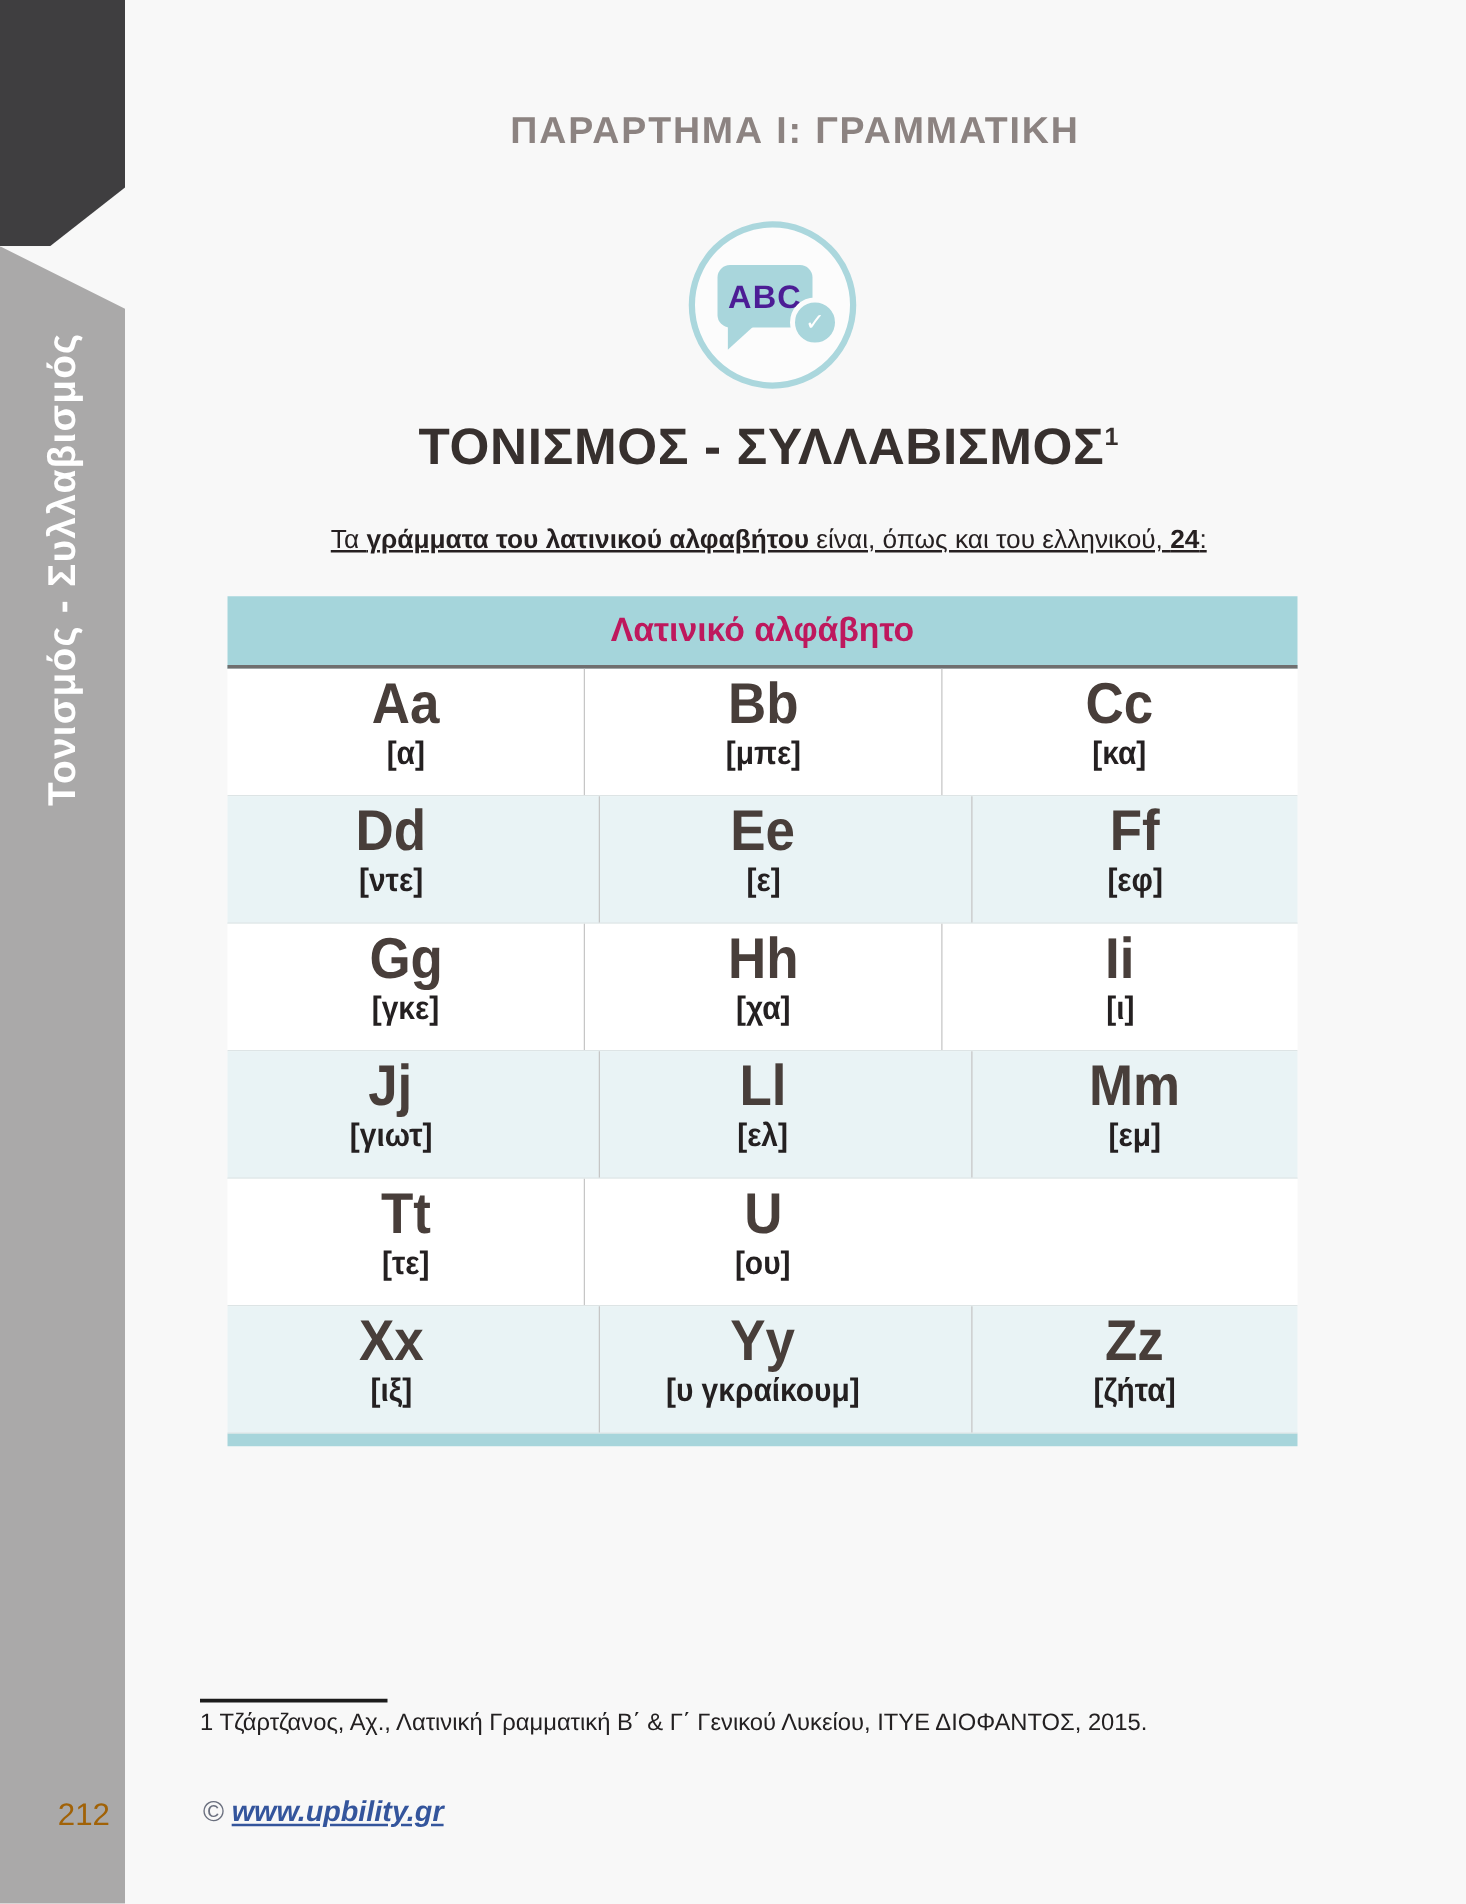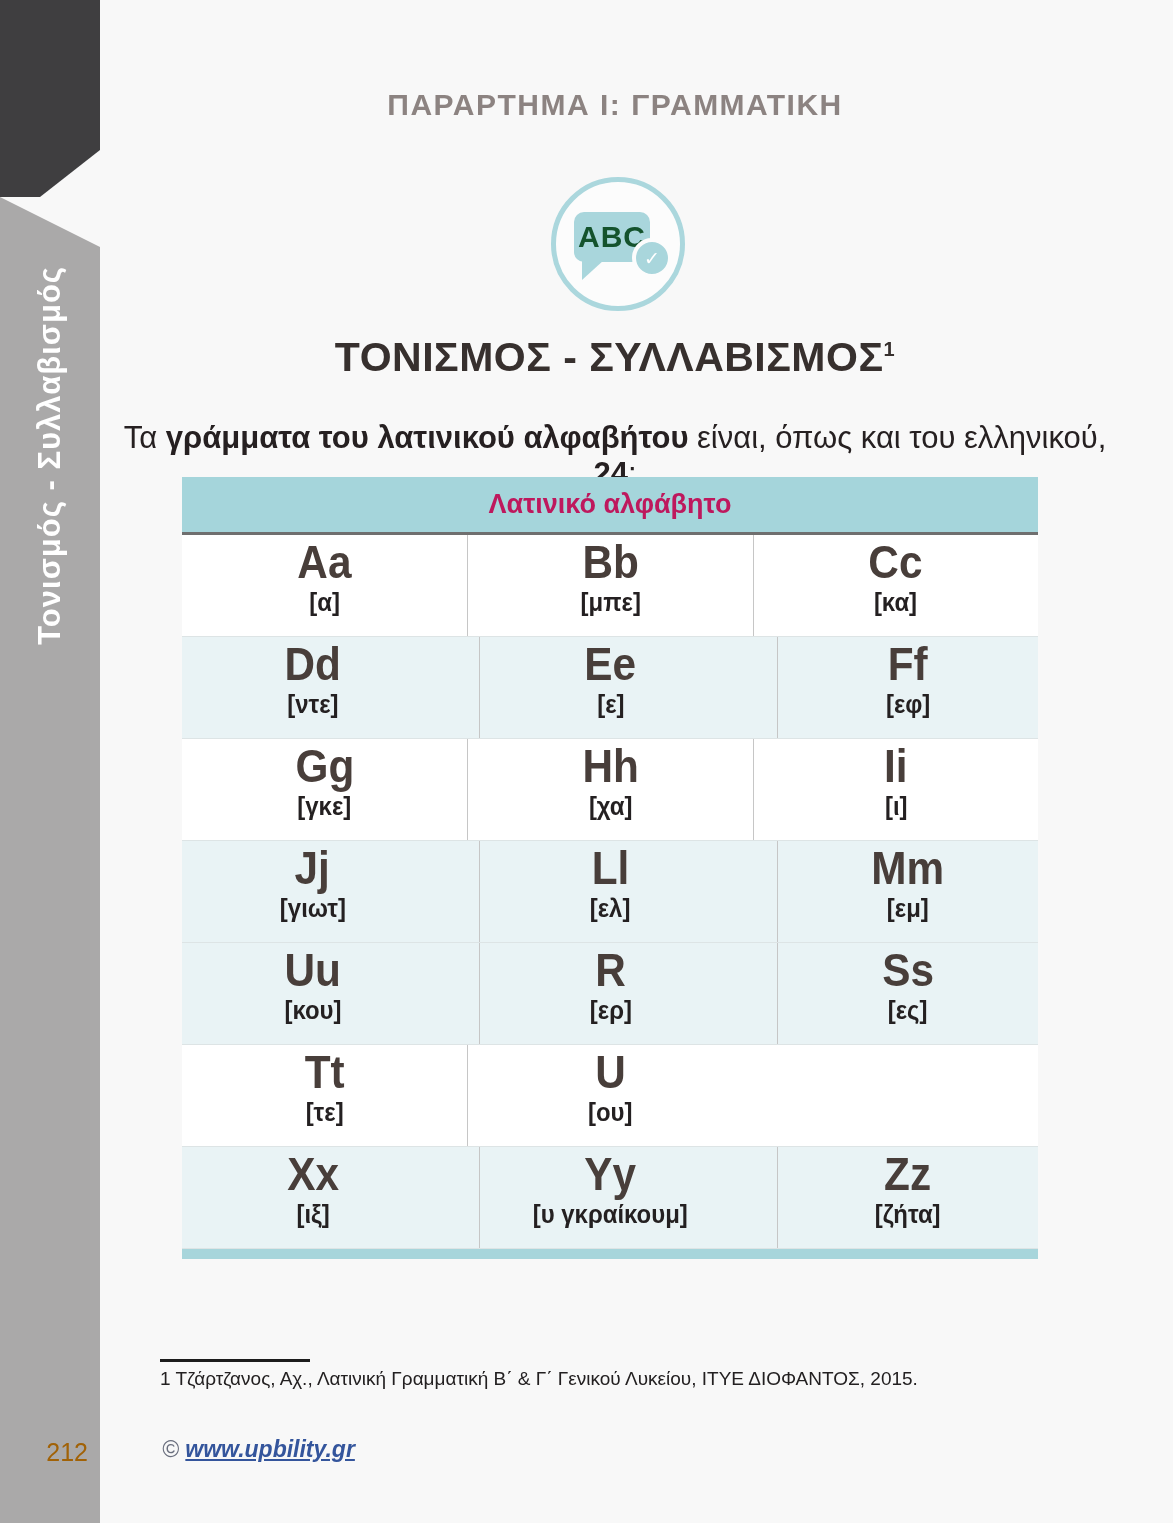--- a/index.html
+++ b/index.html
@@ -25,43 +25,43 @@
     writing-mode:vertical-rl;transform:rotate(180deg);
     color:#ffffff;font-weight:bold;font-size:31px;letter-spacing:1px;white-space:nowrap;
   }
   .page-number{
     position:absolute;left:0;top:1438px;width:88px;text-align:right;
     font-size:25px;color:#a16207;
   }
   
   .doc-header{
     position:absolute;left:100px;top:88px;width:1030px;text-align:center;
-    font-size:30px;font-weight:bold;color:#8c8381;letter-spacing:1.5px;
+    font-size:30px;font-weight:bold;color:#8c8381;letter-spacing:1.5px;padding-left:21px;
   }
   .title{
     position:absolute;left:100px;top:334px;width:1030px;text-align:center;
     font-size:41px;font-weight:bold;color:#37302e;letter-spacing:0.5px;
   }
   .title sup{font-size:20px;vertical-align:super;line-height:0;}
   .intro{
     position:absolute;left:100px;top:420px;width:1030px;text-align:center;
-    font-size:31px;color:#262021;
+    font-size:21px;color:#262021;text-decoration:underline;
   }
   .intro b{font-weight:bold;}
   
   .icon-circle{
     position:absolute;left:551px;top:177px;width:124px;height:124px;
     border:5px solid #abd7dd;border-radius:50%;background:#fcfcfc;
   }
   .bubble{
     position:absolute;left:18px;top:30px;width:76px;height:50px;
     background:#a9d6dc;border-radius:10px;
     display:flex;align-items:center;justify-content:center;
   }
-  .bubble-text{color:#14532d;font-weight:bold;font-size:30px;letter-spacing:1px;}
+  .bubble-text{color:#4c1d95;font-weight:bold;font-size:26px;letter-spacing:1px;}
   .bubble-tail{
     position:absolute;left:26px;top:78px;width:22px;height:20px;background:#a9d6dc;
     clip-path:polygon(0 0,100% 0,0 100%);
   }
   .check-badge{
     position:absolute;left:76px;top:56px;width:32px;height:32px;border-radius:50%;
     background:#a9d6dc;border:4px solid #fcfcfc;
     display:flex;align-items:center;justify-content:center;
     color:#ffffff;font-weight:bold;font-size:19px;
   }
@@ -196,34 +196,20 @@
       <div class="letter">Ll</div>
       <div class="pron">[ελ]</div>
     </div>
     <div class="cell">
       <div class="letter">Mm</div>
       <div class="pron">[εμ]</div>
     </div>
   </div>
 
 
-  <div class="row tint">
-    <div class="cell">
-      <div class="letter">Uu</div>
-      <div class="pron">[κου]</div>
-    </div>
-    <div class="cell">
-      <div class="letter">R</div>
-      <div class="pron">[ερ]</div>
-    </div>
-    <div class="cell">
-      <div class="letter">Ss</div>
-      <div class="pron">[ες]</div>
-    </div>
-  </div>
 
   <div class="row">
     <div class="cell">
       <div class="letter">Tt</div>
       <div class="pron">[τε]</div>
     </div>
     <div class="cell">
       <div class="letter">U</div>
       <div class="pron">[ου]</div>
     </div>

